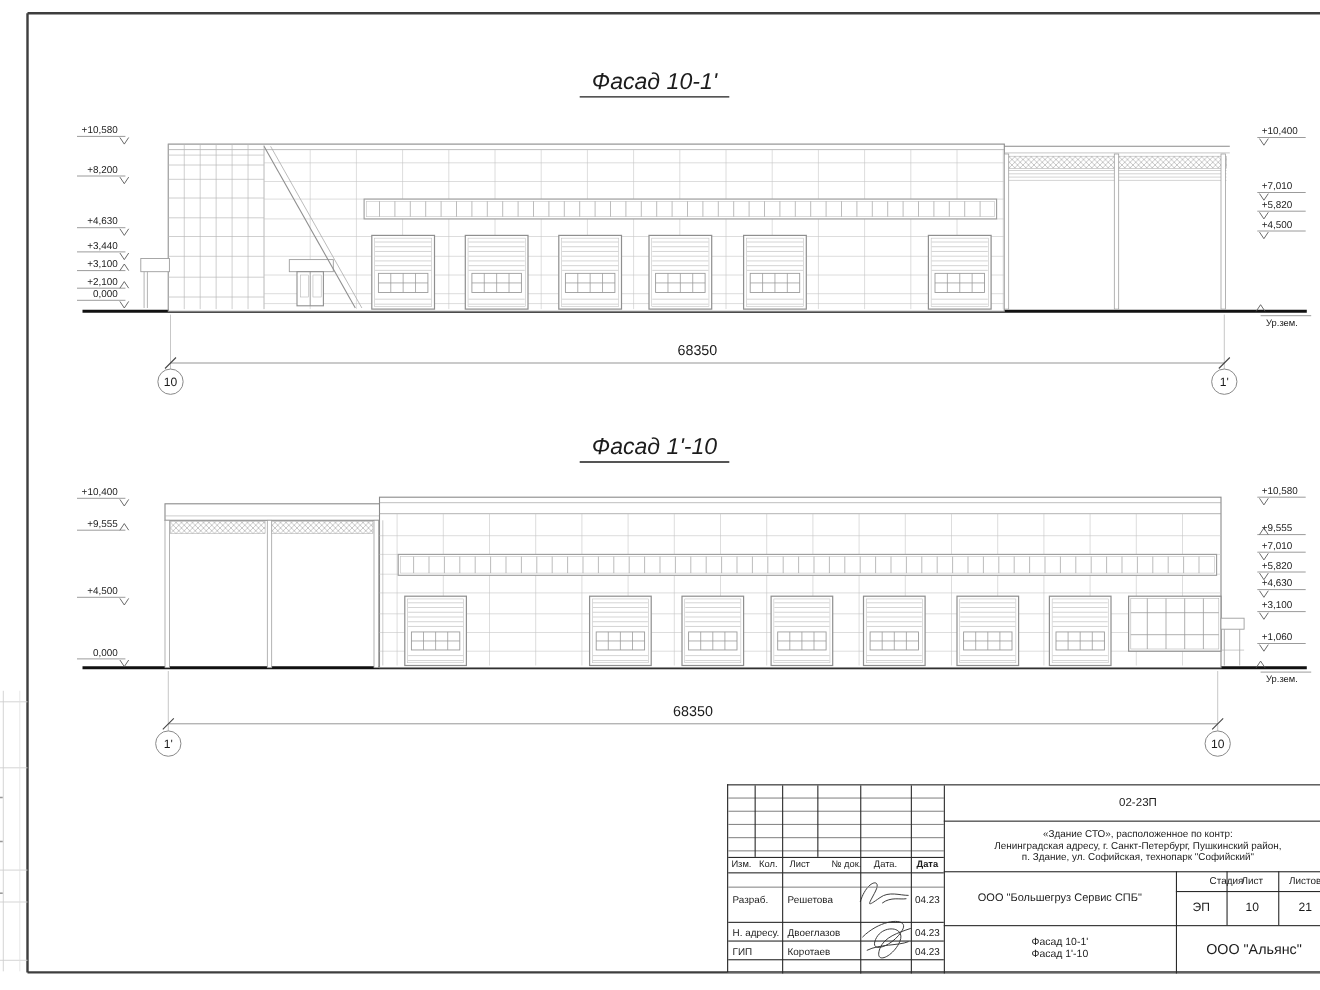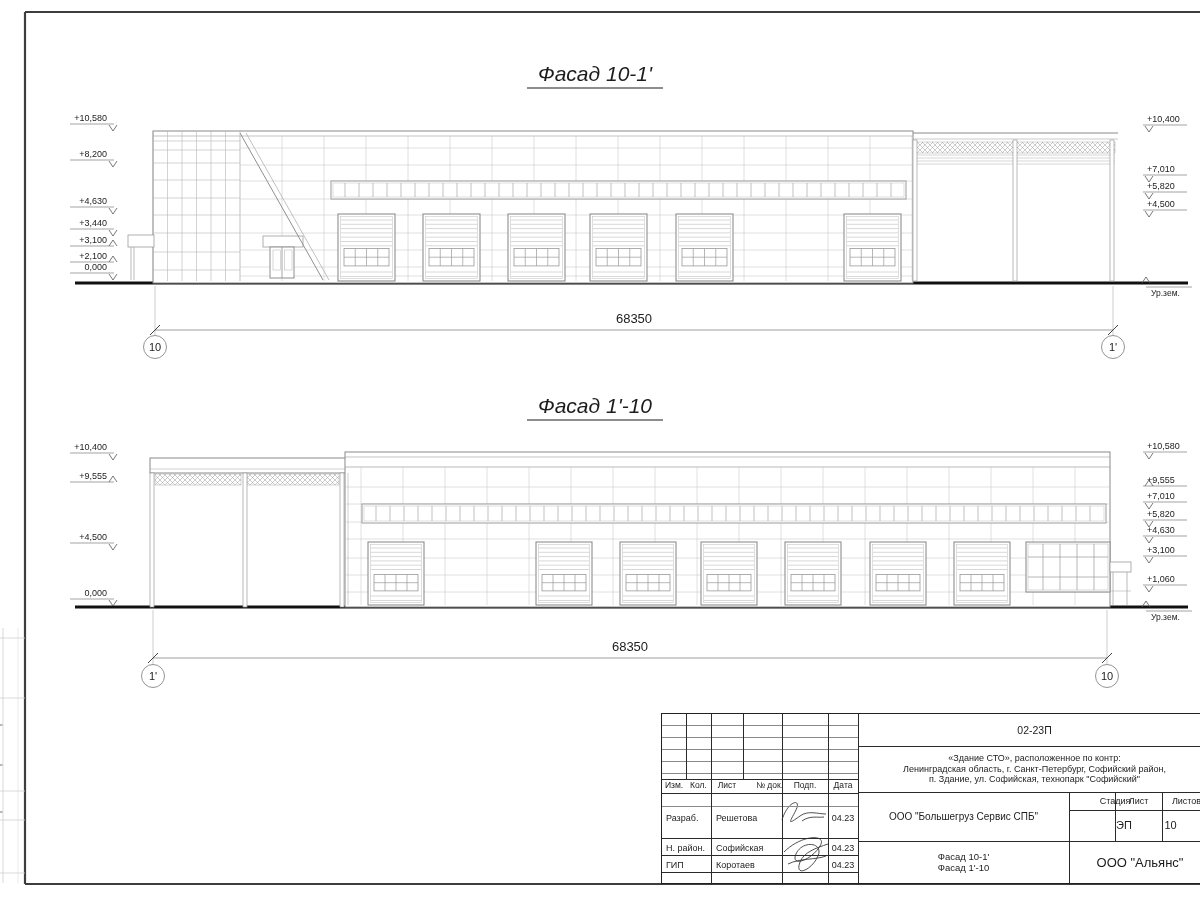--- a/index.html
+++ b/index.html
@@ -13,21 +13,21 @@
   .gr-t{font-size:8.5px;}
   .title-t{font-size:21px;font-style:italic;}
   
   #tb{position:absolute;left:661px;top:713px;width:549px;height:171px;
       border-top:1.6px solid #222;border-left:1.6px solid #222;border-bottom:1.6px solid #222;
       box-sizing:border-box;background:#fff;}
   .tb-cell{position:absolute;display:flex;align-items:center;justify-content:center;
       text-align:center;line-height:1.15;}
   .tb-left{justify-content:flex-start;text-align:center;padding-left:3px;box-sizing:border-box;}
   .f8{font-size:8.5px;} .f9{font-size:9px;} .f95{font-size:9.5px;} .f10{font-size:10px;}
-  .f105{font-size:10.5px;} .f11{font-size:11px;margin-left:32px;} .f13{font-size:13px;}
+  .f105{font-size:10.5px;} .f11{font-size:11px;} .f13{font-size:13px;}
   .vl{position:absolute;width:1px;background:#2a2a2a;}
   .hl{position:absolute;height:1px;background:#2a2a2a;}
   .lt{background:#8a8a8a;}
   #sigs{position:absolute;left:114px;top:76px;width:70px;height:95px;overflow:visible;}
 </style>
 </head>
 <body>
 
 <div id="sheet">
 
@@ -569,37 +569,37 @@
 
     <text x="595" y="413" class="title-t" text-anchor="middle">Фасад 1'-10</text>
     <line x1="527" y1="420" x2="663" y2="420" stroke="#1c1c1c" stroke-width="1.2"></line>
   </svg>
 
   <div id="tb">
     <div class="tb-cell f105" style="left:196px;top:0;width:353px;height:32px;">02-23П</div>
 
     <div class="tb-cell" style="left:196px;top:32px;width:353px;height:46px;flex-direction:column;">
       <div class="f9">«Здание СТО», расположенное по контр:</div>
-      <div class="f9">Ленинградская область, г. Санкт-Петербург, Софийский район,</div>
+      <div class="f9">Ленинградская адресу, г. Санкт-Петербург, Пушкинский район,</div>
       <div class="f9">п. Здание, ул. Софийская, технопарк "Софийский"</div>
     </div>
 
     <div class="tb-cell f8" style="left:0;top:67px;width:24px;height:10px;">Изм.</div>
     <div class="tb-cell f8" style="left:24px;top:67px;width:25px;height:10px;">Кол.</div>
     <div class="tb-cell f8" style="left:49px;top:67px;width:32px;height:10px;">Лист</div>
     <div class="tb-cell f8" style="left:88px;top:67px;width:39px;height:10px;">№ док.</div>
-    <div class="tb-cell f8" style="left:120px;top:67px;width:46px;height:10px;">Подп.</div>
-    <div class="tb-cell f8" style="left:166px;top:67px;width:30px;height:10px;">Дата</div>
+    <div class="tb-cell f8" style="left:120px;top:67px;width:46px;height:10px;">Дата.</div>
+    <div class="tb-cell f8" style="left:166px;top:67px;width:30px;height:10px;font-weight:bold;">Дата</div>
 
     <div class="tb-cell tb-left f9" style="left:1px;top:98px;width:48px;height:12px;">Разраб.</div>
     <div class="tb-cell tb-left f9" style="left:51px;top:98px;width:68px;height:12px;">Решетова</div>
     <div class="tb-cell f9" style="left:166px;top:98px;width:30px;height:12px;">04.23</div>
 
-    <div class="tb-cell tb-left f9" style="left:1px;top:128px;width:48px;height:12px;">Н. район.</div>
-    <div class="tb-cell tb-left f9" style="left:51px;top:128px;width:68px;height:12px;">Софийская</div>
+    <div class="tb-cell tb-left f9" style="left:1px;top:128px;width:48px;height:12px;">Н. адресу.</div>
+    <div class="tb-cell tb-left f9" style="left:51px;top:128px;width:68px;height:12px;">Двоеглазов</div>
     <div class="tb-cell f9" style="left:166px;top:128px;width:30px;height:12px;">04.23</div>
 
     <div class="tb-cell tb-left f9" style="left:1px;top:145px;width:48px;height:12px;">ГИП</div>
     <div class="tb-cell tb-left f9" style="left:51px;top:145px;width:68px;height:12px;">Коротаев</div>
     <div class="tb-cell f9" style="left:166px;top:145px;width:30px;height:12px;">04.23</div>
 
     <div class="tb-cell f10" style="left:196px;top:78px;width:211px;height:49px;">ООО "Большегруз Сервис СПБ"</div>
 
     <div class="tb-cell f9" style="left:430px;top:78px;width:46px;height:18px;">Стадия</div>
     <div class="tb-cell f9" style="left:453px;top:78px;width:47px;height:18px;">Лист</div>

